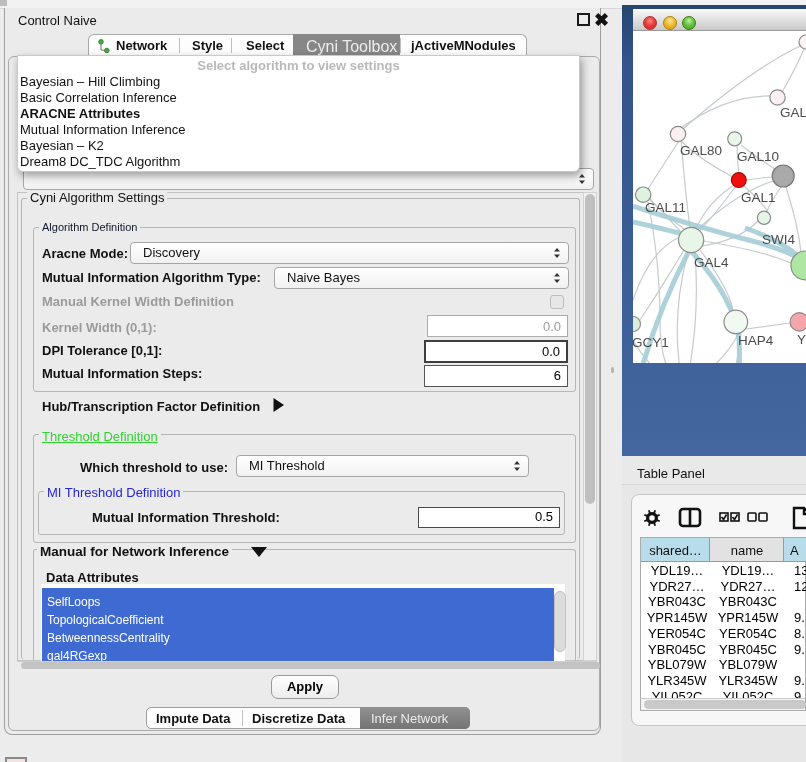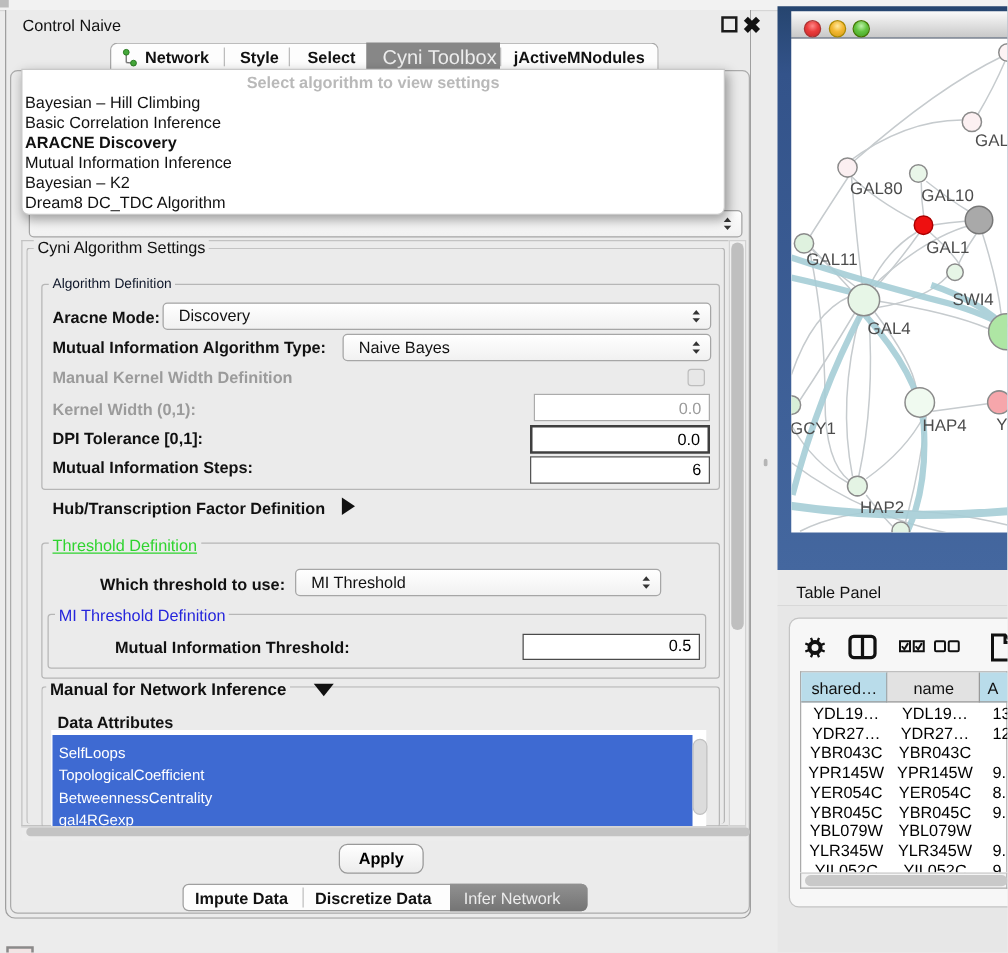--- a/index.html
+++ b/index.html
@@ -129,29 +129,29 @@
 
 <div class="abs" style="left:146px;top:707px;width:324px;height:22px;background:#fdfdfd;border:1px solid #9f9f9f;border-radius:5px;box-sizing:border-box;"></div>
 <div class="abs" style="left:242px;top:710px;width:1px;height:16px;background:#c0c0c0;"></div>
 <div class="abs" style="left:360px;top:707px;width:110px;height:22px;background:linear-gradient(#919191,#747474);border-radius:0 5px 5px 0;"></div>
 <div class="abs b13" style="left:156px;top:711px;">Impute Data</div>
 <div class="abs b13" style="left:252px;top:711px;">Discretize Data</div>
 <div class="abs" style="left:371px;top:711px;font-size:13px;color:#ececec;">Infer Network</div>
 
 <div class="abs" style="left:17px;top:55px;width:563px;height:117px;background:#fff;border:1px solid #c9c9c9;border-radius:0 0 6px 6px;box-shadow:2px 4px 9px rgba(0,0,0,0.38);box-sizing:border-box;"></div>
 <div class="abs" style="left:17px;top:58px;width:563px;text-align:center;font-size:13px;font-weight:bold;color:#b9b9b9;">Select algorithm to view settings</div>
-<div class="abs r13" style="left:20px;top:74px;line-height:16.1px;">Bayesian – Hill Climbing<br>Basic Correlation Inference<br><b>ARACNE Discovery</b><br>Mutual Information Inference<br>Bayesian – K2<br>Dream8 DC_TDC Algorithm</div>
+<div class="abs r13" style="left:20px;top:74px;line-height:16.1px;">Bayesian – Hill Climbing<br>Basic Correlation Inference<br><b>ARACNE Attributes</b><br>Mutual Information Inference<br>Bayesian – K2<br>Dream8 DC_TDC Algorithm</div>
 
 <div class="abs" style="left:622px;top:5px;width:184px;height:451px;background:linear-gradient(#26456f 0%,#33538a 12%,#44679f 100%);"></div>
 <div class="abs" style="left:633px;top:9px;width:173px;height:22px;background:linear-gradient(#fafafa,#c8c8c8);border-bottom:1px solid #9a9a9a;box-sizing:border-box;"></div>
 <div class="abs" style="left:643px;top:15.5px;width:12px;height:12px;border-radius:50%;background:radial-gradient(circle at 50% 32%, #f88 0%, #ea3c3c 45%, #c62828 100%);border:0.5px solid #a33;"></div>
 <div class="abs" style="left:662.5px;top:15.5px;width:12px;height:12px;border-radius:50%;background:radial-gradient(circle at 50% 32%, #ffe9a0 0%, #f3b832 45%, #d29a18 100%);border:0.5px solid #a80;"></div>
 <div class="abs" style="left:681.5px;top:15.5px;width:12px;height:12px;border-radius:50%;background:radial-gradient(circle at 50% 32%, #bdf0a8 0%, #64c440 45%, #3f9e22 100%);border:0.5px solid #470;"></div>
 
-<div class="abs" style="left:633px;top:31px;width:173px;height:395px;background:#fff;overflow:hidden;">
+<div class="abs" style="left:633px;top:31px;width:173px;height:332px;background:#fff;overflow:hidden;">
 <svg width="173" height="395" viewBox="633 31 173 395" style="position:absolute;left:0;top:0;">
  <g fill="none" stroke="#c6cbce" stroke-width="1.2">
   <path d="M678,130 Q725,95 772,96"></path>
   <path d="M683,129 Q750,70 802,45"></path>
   <path d="M782,92 Q795,70 804,49"></path>
   <path d="M680,140 Q700,160 733,177"></path>
   <path d="M681,139 Q685,190 690,229"></path>
   <path d="M679,141 Q660,170 648,189"></path>
   <path d="M741,145 Q760,160 775,169"></path>
   <path d="M737,146 Q737,160 739,173"></path>

